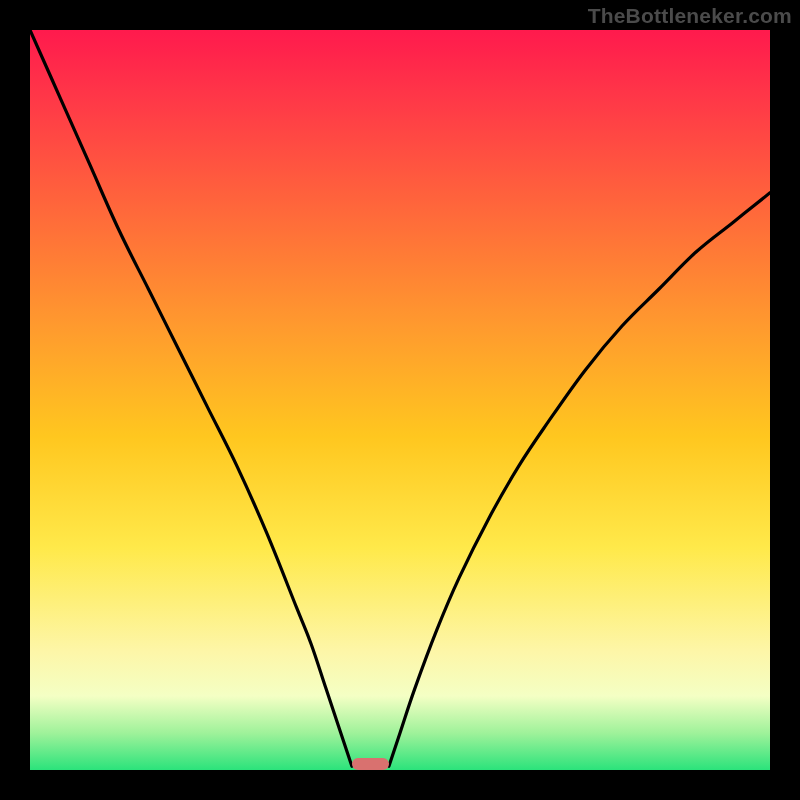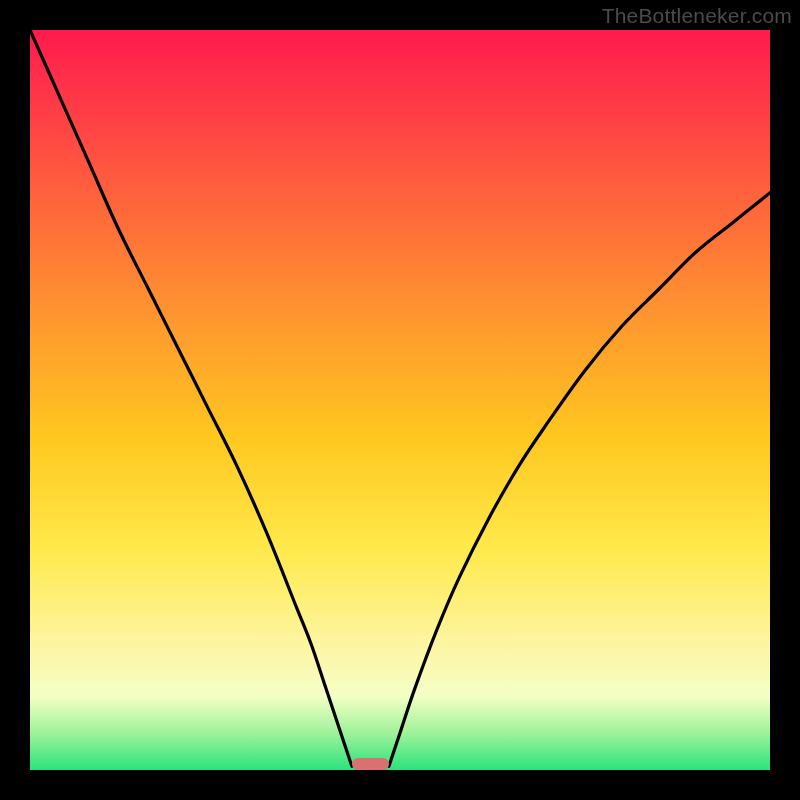--- a/index.html
+++ b/index.html
@@ -50,21 +50,21 @@
     top: 0;
     width: 740px;
     height: 740px;
   }
   .watermark {
     position: absolute;
     top: 4px;
     right: 8px;
     color: #4b4b4b;
     font-size: 21px;
-    font-weight: 400;
+    font-weight: 700;
     letter-spacing: 0.2px;
   }
 </style>
 </head>
 <body>
 
 <div class="frame">
   <div class="watermark">TheBottleneker.com</div>
   <div class="plot">
     <svg class="curves" viewBox="0 0 740 740" preserveAspectRatio="none">

